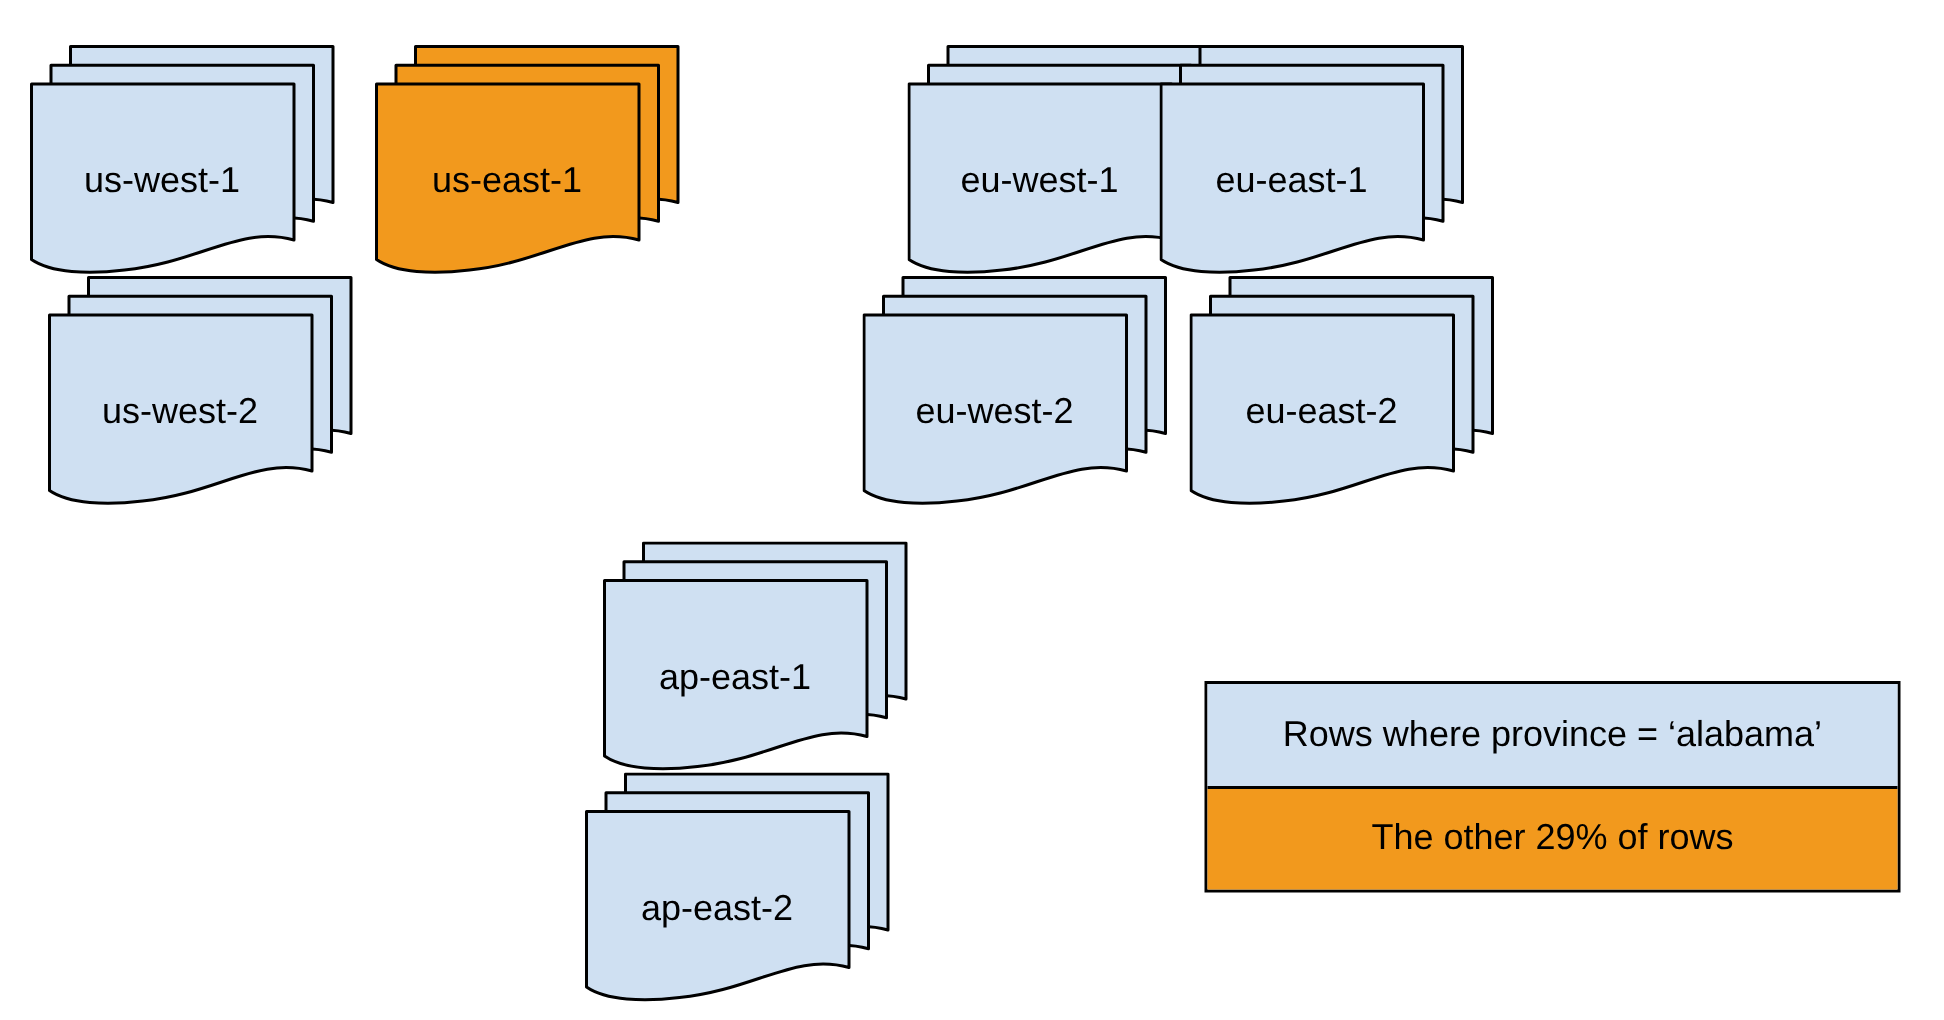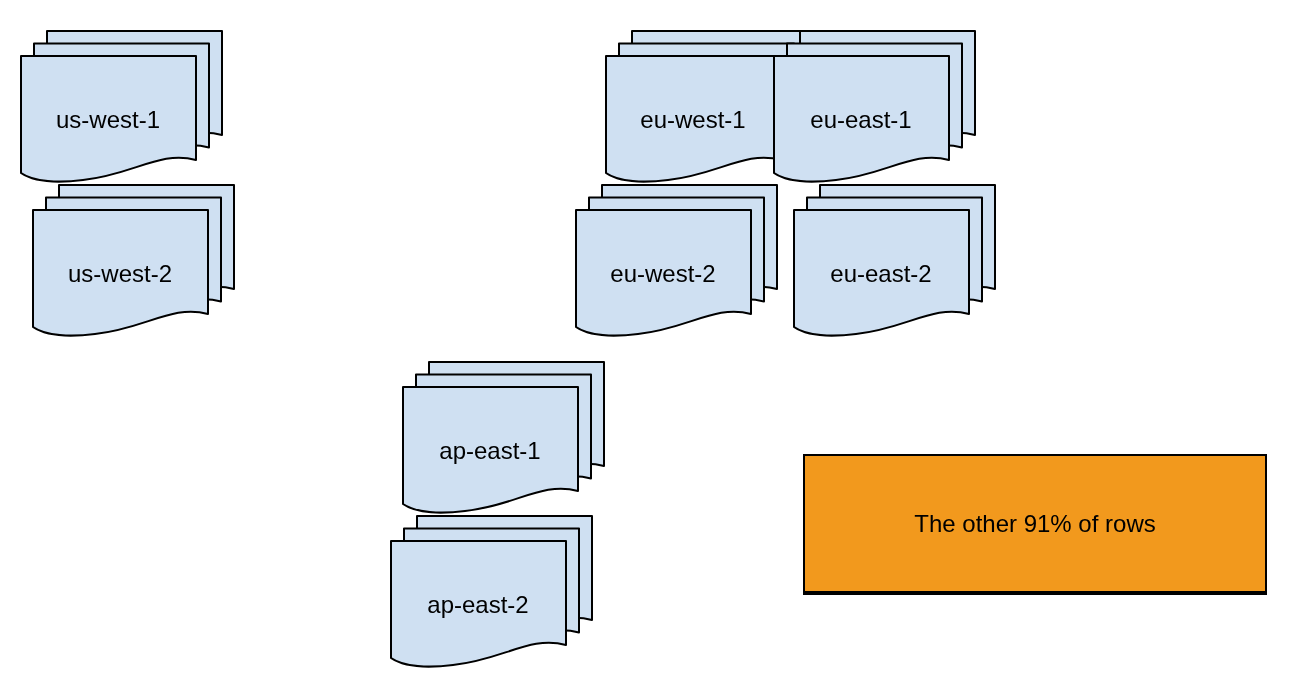--- a/index.html
+++ b/index.html
@@ -64,20 +64,28 @@
 
   <div class="stack s0">
     <svg viewBox="0 0 204 154" width="204" height="154">
       <path class="doc" transform="translate(26,0)" d="M1,1 H176 V105 C140,95 113,120 63,125 C39,128 14,127 1,118 Z"></path>
       <path class="doc" transform="translate(13,12.5)" d="M1,1 H176 V105 C140,95 113,120 63,125 C39,128 14,127 1,118 Z"></path>
       <path class="doc" transform="translate(0,25)" d="M1,1 H176 V105 C140,95 113,120 63,125 C39,128 14,127 1,118 Z"></path>
       <text class="doc-label" x="88" y="98">us-west-1</text>
     </svg>
   </div>
 
+  <div class="stack s1 highlight">
+    <svg viewBox="0 0 204 154" width="204" height="154">
+      <path class="doc" transform="translate(26,0)" d="M1,1 H176 V105 C140,95 113,120 63,125 C39,128 14,127 1,118 Z"></path>
+      <path class="doc" transform="translate(13,12.5)" d="M1,1 H176 V105 C140,95 113,120 63,125 C39,128 14,127 1,118 Z"></path>
+      <path class="doc" transform="translate(0,25)" d="M1,1 H176 V105 C140,95 113,120 63,125 C39,128 14,127 1,118 Z"></path>
+      <text class="doc-label" x="88" y="98">us-east-1</text>
+    </svg>
+  </div>
 
   <div class="stack s2">
     <svg viewBox="0 0 204 154" width="204" height="154">
       <path class="doc" transform="translate(26,0)" d="M1,1 H176 V105 C140,95 113,120 63,125 C39,128 14,127 1,118 Z"></path>
       <path class="doc" transform="translate(13,12.5)" d="M1,1 H176 V105 C140,95 113,120 63,125 C39,128 14,127 1,118 Z"></path>
       <path class="doc" transform="translate(0,25)" d="M1,1 H176 V105 C140,95 113,120 63,125 C39,128 14,127 1,118 Z"></path>
       <text class="doc-label" x="88" y="98">eu-west-1</text>
     </svg>
   </div>
 
@@ -130,18 +138,21 @@
   <div class="stack s9">
     <svg viewBox="0 0 204 154" width="204" height="154">
       <path class="doc" transform="translate(26,0)" d="M1,1 H176 V105 C140,95 113,120 63,125 C39,128 14,127 1,118 Z"></path>
       <path class="doc" transform="translate(13,12.5)" d="M1,1 H176 V105 C140,95 113,120 63,125 C39,128 14,127 1,118 Z"></path>
       <path class="doc" transform="translate(0,25)" d="M1,1 H176 V105 C140,95 113,120 63,125 C39,128 14,127 1,118 Z"></path>
       <text class="doc-label" x="88" y="98">ap-east-2</text>
     </svg>
   </div>
 
   <div class="legend">
+    <div class="legend-row" style="background: rgb(207, 224, 242);">
+      <span>Rows where province = ‘alabama’</span>
+    </div>
     <div class="legend-row" style="background: rgb(242, 153, 29);">
-      <span>The other 91% of rows</span>
+      <span>The other 29% of rows</span>
     </div>
   </div>
 
 </div>
 
 </body></html>

